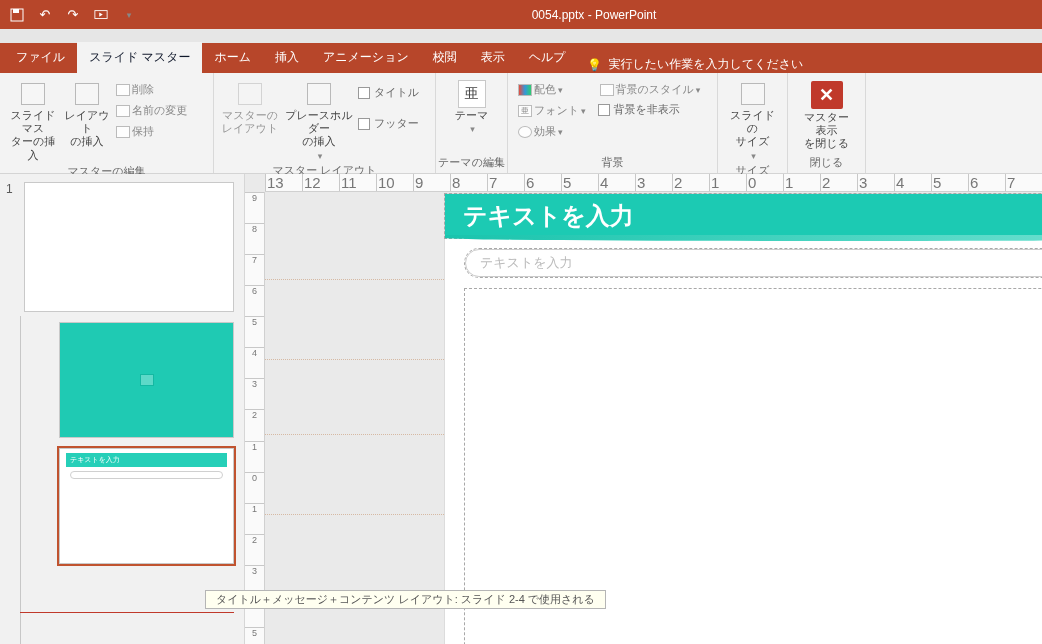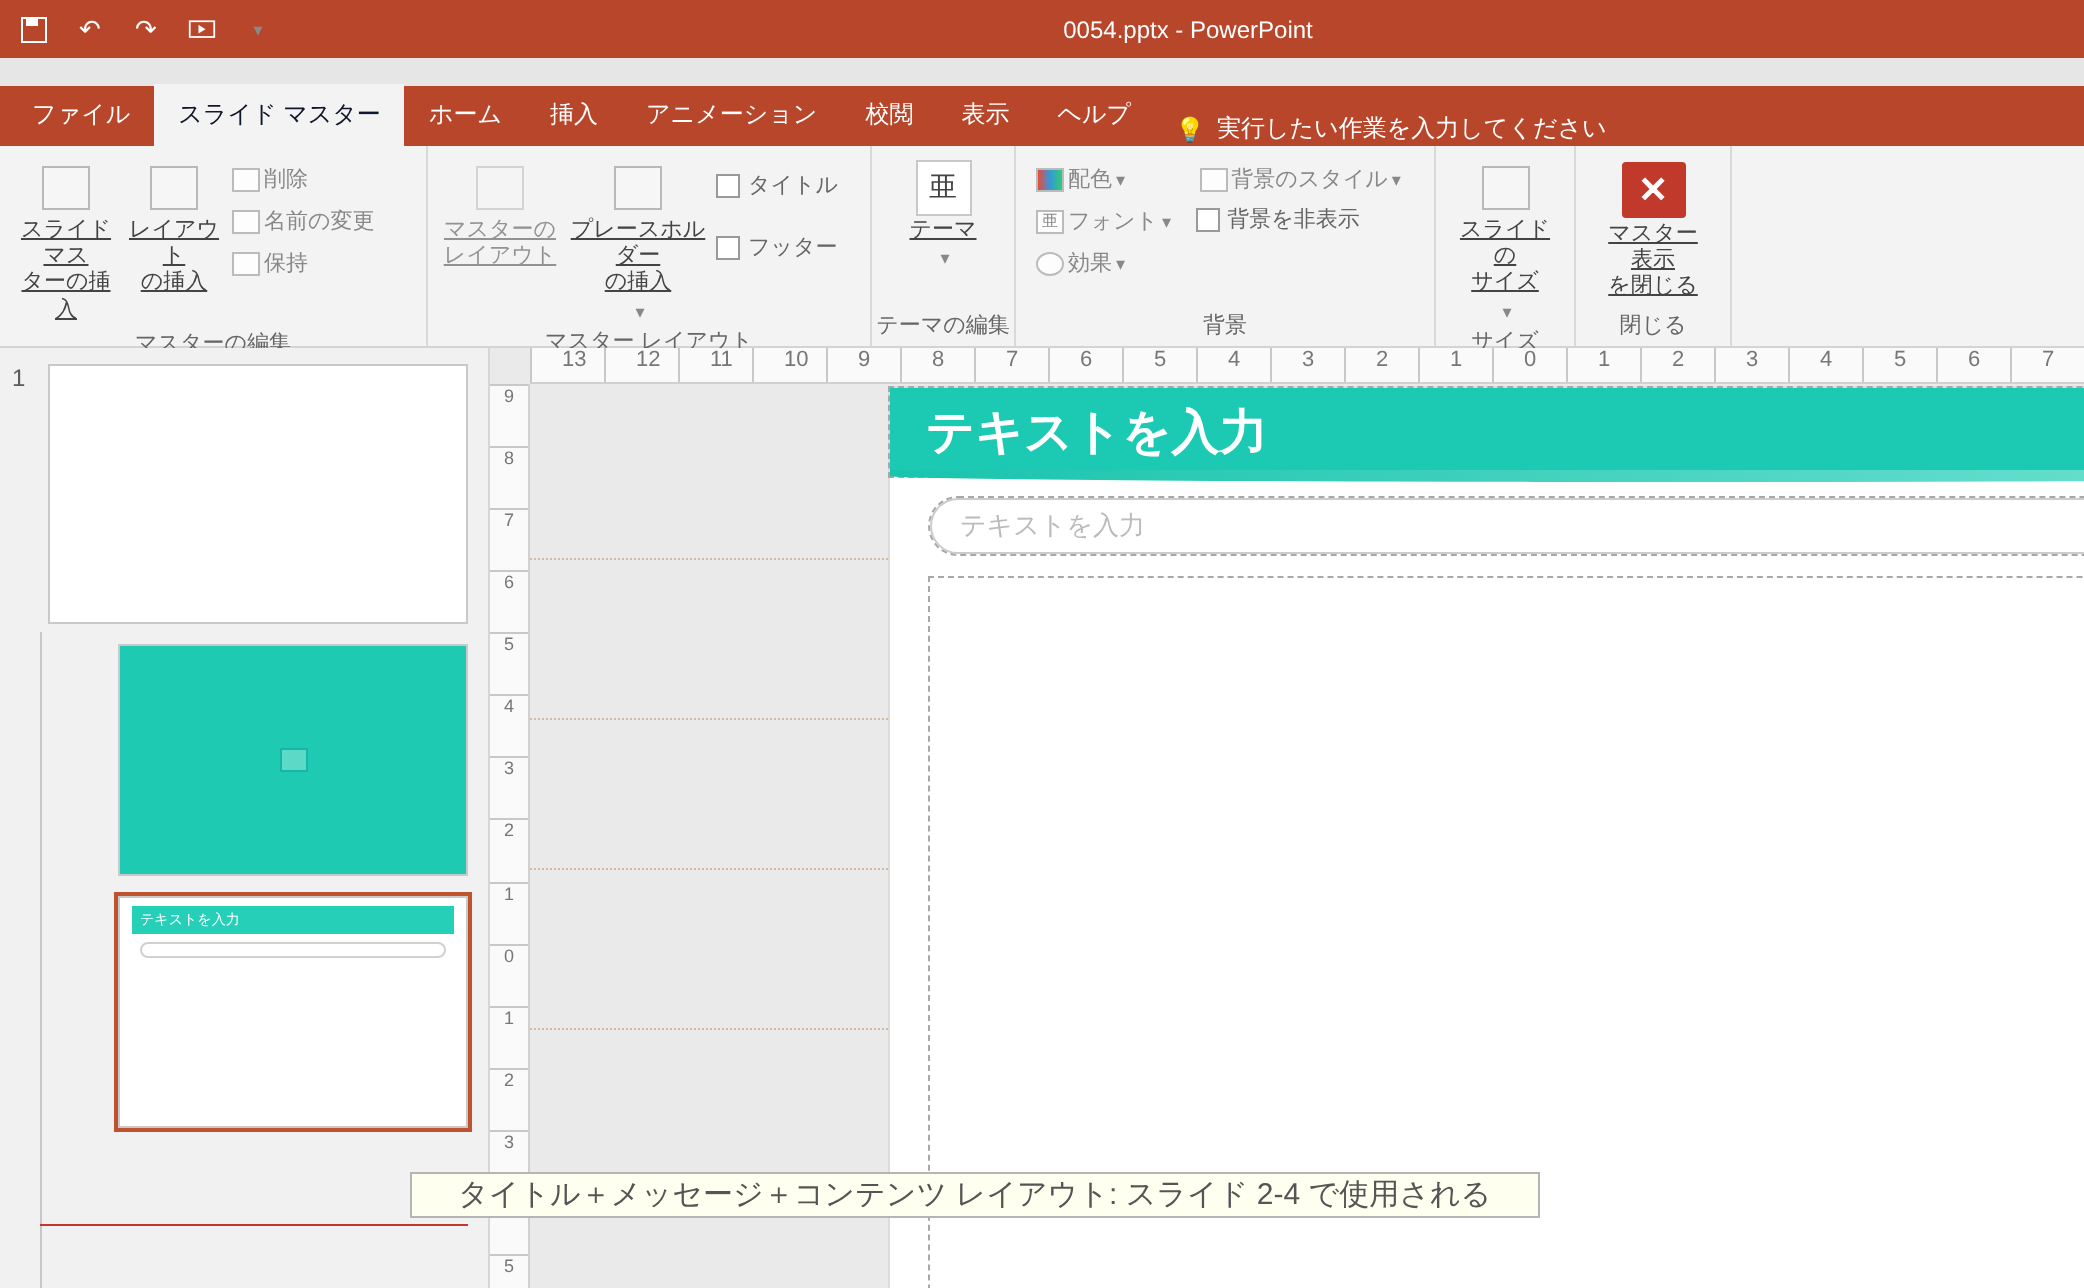--- a/index.html
+++ b/index.html
@@ -11,21 +11,21 @@
   .tabbar { height:30px; background:#b7462a; display:flex; align-items:flex-end; color:#fff; padding-left:4px;margin-top:14px; }
   .tab { padding:7px 12px 7px; font-size:12px; cursor:pointer; }
   .tab.active { background:#f3f3f3; color:#0f172a; }
   .tell-me { display:flex; align-items:center; gap:6px; padding:0 10px; font-size:12px; }
   .ribbon { height:101px; background:#f3f3f3; border-bottom:1px solid #d4d4d4; display:flex; }
   .group { border-right:1px solid #d9d9d9; display:flex; flex-direction:column; }
   .group-body { flex:1; display:flex; align-items:flex-start; padding:4px 6px 0; }
   .group-label { text-align:center; font-size:11px; color:#666; padding:2px 0 3px; }
   .bigbtn { display:flex; flex-direction:column; align-items:center; width:54px; padding-top:4px; gap:2px; }
   .bigbtn .icon-box { width:32px; height:26px; display:flex; align-items:center; justify-content:center; }
-  .bigbtn .lbl { font-size:11px; text-align:center; line-height:1.2;text-decoration:underline; }
+  .bigbtn .lbl { font-size:11px; text-align:center; line-height:1.2; }
   .vstack { display:flex; flex-direction:column; gap:4px; padding-top:4px; }
   .smallbtn { display:flex; align-items:center; gap:2px; font-size:11px; color:#888; padding:1px 2px; }
   .smallbtn .mini-ico { width:14px; height:12px; border:1px solid #bbb; background:#fdfdfd; position:relative; }
   .chk { display:flex; align-items:center; gap:4px; font-size:11px; color:#666; }
   .chk .box { width:12px; height:12px; border:1px solid #999; background:#fff; }
   .theme-ico { width:28px; height:28px; border:1px solid #c8c8c8; background:linear-gradient(#fff,#fff); display:flex; align-items:center; justify-content:center; font-size:14px; }
   .close-master .icon-box { background:#c0392b; color:#fff; border-radius:2px; width:32px; height:28px; font-size:18px; font-weight:bold; }
   .drop-arrow::after{content:"▾"; font-size:9px; margin-left:2px; color:#888;}
   .drop-h::after{content:" ▾"; font-size:9px; color:#888;}
   .workspace { display:flex; height:484px; }
@@ -33,24 +33,24 @@
   .slide-num { position:absolute; left:6px; top:8px; font-size:12px; color:#5a5a5a; }
   .thumb { background:#fff; border:1px solid #c9c9c9; margin-left:20px; }
   .thumb.master { height:130px; }
   .thumb.layout { height:116px; margin-left:55px; position:relative; }
   .thumb.layout.teal { background:#1fcab3; }
   .thumb.layout.sel { outline:2px solid #c0532f; }
   .layout3-title { position:absolute; top:4px; left:6px; right:6px; height:14px; background:#26cfb8; color:#fff; font-size:7px; padding:2px 4px;}
   .layout3-sub { position:absolute; top:22px; left:10px; right:10px; height:8px; border:1px solid #d0d0d0; border-radius:4px;}
   .track-line { position:absolute; left:20px; top:142px; bottom:0; width:1px; background:#c7c7c7;}
   .track-red { position:absolute; left:20px; right:10px; bottom:45px; height:1px; background:#c0392b;}
-  .tooltip { position:absolute; bottom:35px; left:205px; background:#fffff0; border:1px solid #b5b5b5; font-size:15px; padding:1px 23px; color:#555; white-space:nowrap; z-index:50;}
+  .tooltip { position:absolute; bottom:35px; left:205px; background:#fffff0; border:1px solid #b5b5b5; font-size:11px; padding:1px 10px; color:#555; white-space:nowrap; z-index:50;}
   .canvas-area { flex:1; background:#eaeaea; position:relative; overflow:hidden; }
   .ruler-h { position:absolute; top:0; left:20px; right:0; height:18px; background:#fafafa; border-bottom:1px solid #d0d0d0; display:flex; }
-  .ruler-h .tick { flex:1; border-left:1px solid #c8c8c8; font-size:11px; color:#777; text-align:left; padding-left:15px;}
+  .ruler-h .tick { flex:1; border-left:1px solid #c8c8c8; font-size:15px; color:#777; text-align:left; padding-left:1px;}
   .ruler-v { position:absolute; top:18px; left:0; width:20px; bottom:0; background:#fafafa; border-right:1px solid #d0d0d0; display:flex; flex-direction:column;}
   .ruler-v .tick { flex:1; border-top:1px solid #c8c8c8; font-size:9px; color:#777; text-align:center;}
   .slide { position:absolute; top:20px; left:200px; width:800px; height:600px; background:#fff; box-shadow:0 0 0 1px #dcdcdc; }
   .dashed { outline:1px dashed #a8a8a8; }
   .slide-title { position:absolute; top:0; left:0; right:0; height:44px; background:#1ccab3; color:#fff; font-size:24px; font-weight:600; padding:6px 18px;}
   .slide-title::after{content:""; position:absolute; left:0; right:0; bottom:-3px; height:6px; background:linear-gradient(90deg,#19c4ad,#7de6d7); border-radius:0 0 60% 60%;}
   .slide-sub { position:absolute; top:55px; left:20px; right:20px; height:28px; border:1px solid #ccc; border-radius:14px; padding:4px 14px; color:#bbb; font-size:13px;}
   .slide-body { position:absolute; top:95px; left:20px; right:20px; bottom:30px; }
   .grid-v { position:absolute; top:20px; bottom:0; width:0; border-left:1px dotted #d6b9a3;}
   .grid-h { position:absolute; left:20px; right:0; height:0; border-top:1px dotted #d6b9a3;}

